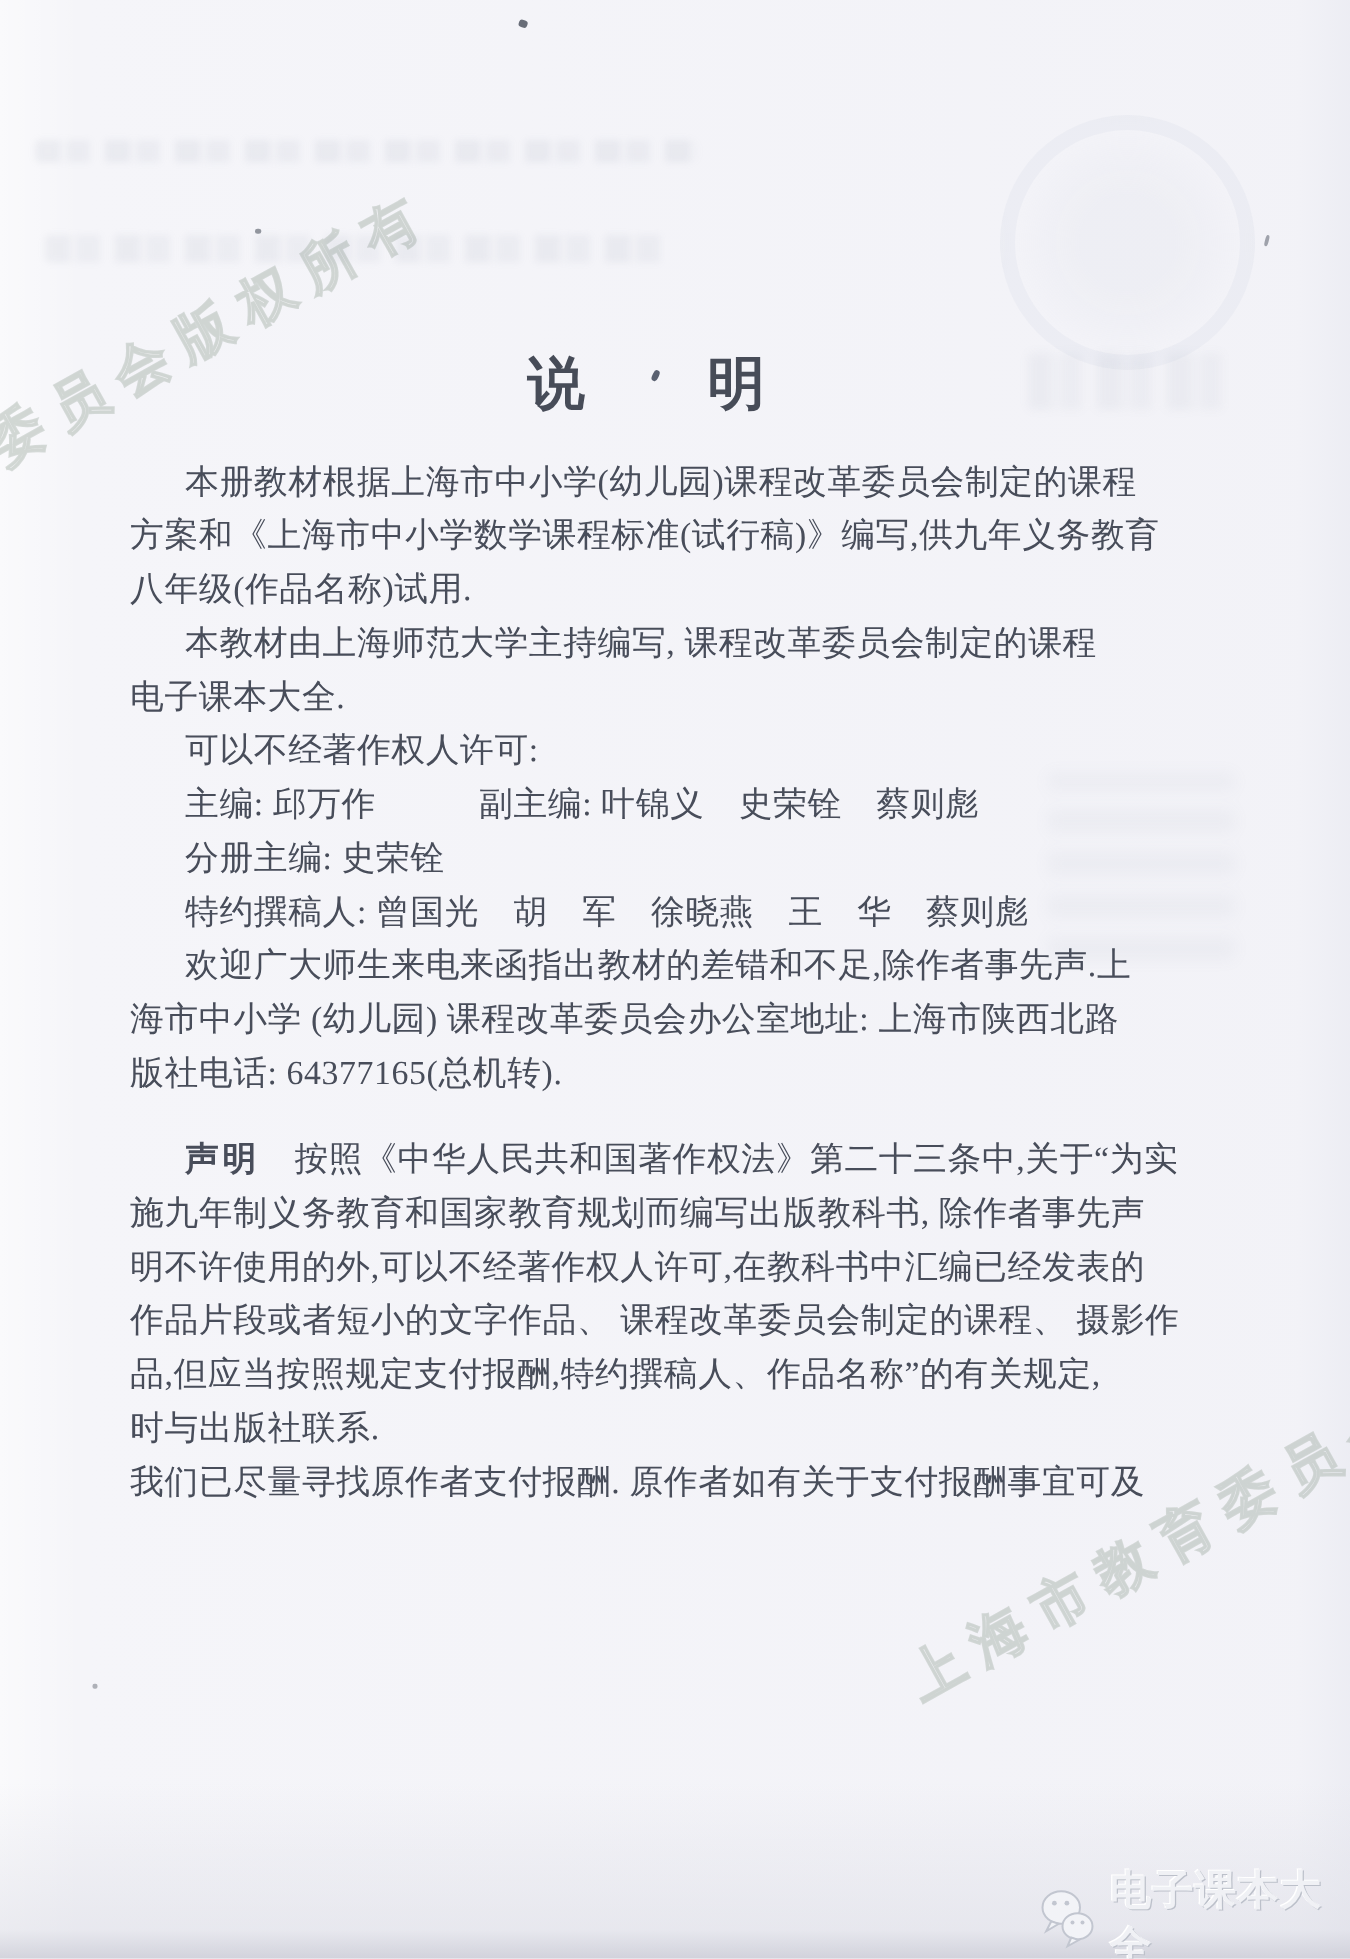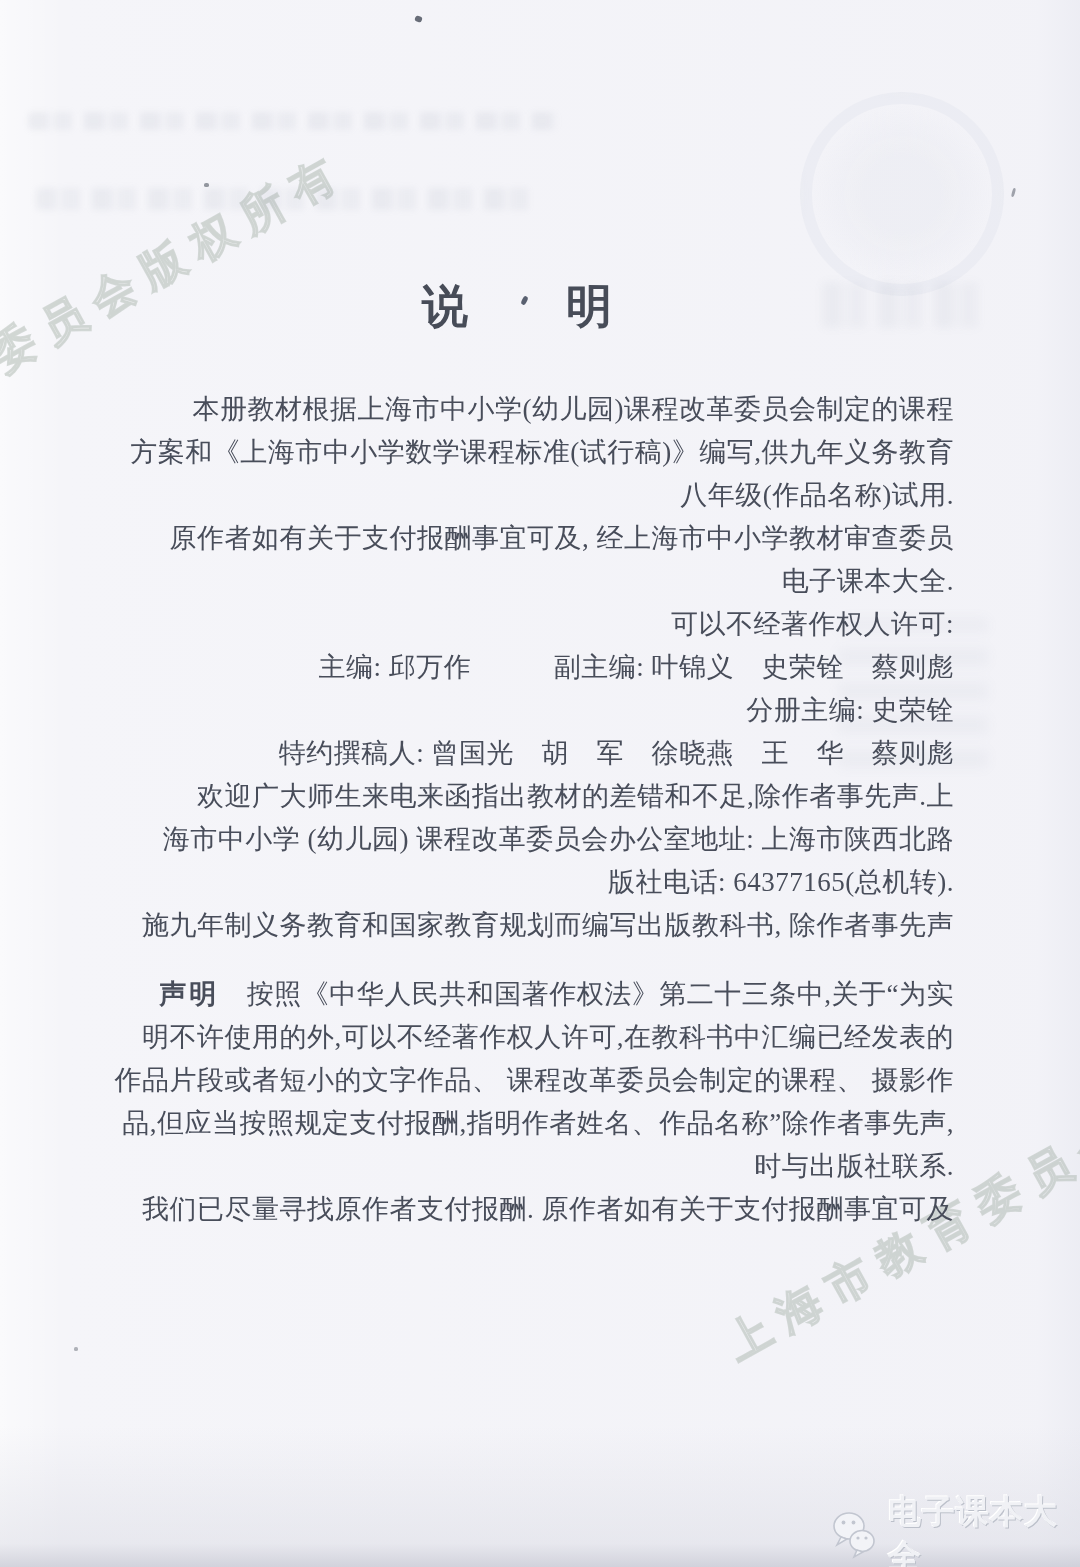--- a/index.html
+++ b/index.html
@@ -53,21 +53,21 @@
   .s4 { left:522px; top:296px; width:5px; height:9px; transform:rotate(25deg); background:#596070; }
   .s5 { left:74px;  top:1347px; width:4px; height:4px; opacity:.5; }
 
   .title {
     position:absolute; top:276px; left:0; width:100%; margin:0;
     text-align:center; transform:translateX(-22px);
     font-family:"Liberation Sans","DejaVu Sans",sans-serif;
     font-size:46px; font-weight:600; letter-spacing:2px; color:#474c58;
   }
 
-  .doc { position:absolute; left:104px; top:388px; width:850px;text-align:right; }
+  .doc { position:absolute; left:104px; top:364px; width:850px; }
   .line {
     line-height:43px; font-size:27px; color:#484d5a;
     white-space:pre; letter-spacing:0.5px;
   }
   .line.first { text-indent:44px; }
   .line .stmt {
     font-family:"Liberation Sans","DejaVu Sans",sans-serif;
     font-weight:700; letter-spacing:3px; font-style:normal;
   }
   .line.gap { margin-top:26px; }
@@ -102,34 +102,34 @@
   <div class="speck s3"></div>
   <div class="speck s4"></div>
   <div class="speck s5"></div>
 
   <h1 class="title">说　　明</h1>
 
   <div class="doc" id="doc-body">
       <div class="line first">本册教材根据上海市中小学(幼儿园)课程改革委员会制定的课程</div>
       <div class="line">方案和《上海市中小学数学课程标准(试行稿)》编写,供九年义务教育</div>
       <div class="line">八年级(作品名称)试用.</div>
-      <div class="line first">原作者如有关于支付报酬事宜可及, 经上海市中小学教材审查委员</div>
+      <div class="line first">本教材由上海师范大学主持编写, 课程改革委员会制定的课程</div>
       <div class="line">电子课本大全.</div>
       <div class="line first">可以不经著作权人许可:</div>
       <div class="line first">主编: 邱万作　　　副主编: 叶锦义　史荣铨　蔡则彪</div>
       <div class="line first">分册主编: 史荣铨</div>
       <div class="line first">特约撰稿人: 曾国光　胡　军　徐晓燕　王　华　蔡则彪</div>
       <div class="line first">欢迎广大师生来电来函指出教材的差错和不足,除作者事先声.上</div>
       <div class="line">海市中小学 (幼儿园) 课程改革委员会办公室地址: 上海市陕西北路</div>
       <div class="line">版社电话: 64377165(总机转).</div>
+      <div class="line first gap"><b class="stmt">声明</b>　按照《中华人民共和国著作权法》第二十三条中,关于“为实</div>
       <div class="line">施九年制义务教育和国家教育规划而编写出版教科书, 除作者事先声</div>
-      <div class="line first gap"><b class="stmt">声明</b>　按照《中华人民共和国著作权法》第二十三条中,关于“为实</div>
       <div class="line">明不许使用的外,可以不经著作权人许可,在教科书中汇编已经发表的</div>
       <div class="line">作品片段或者短小的文字作品、 课程改革委员会制定的课程、 摄影作</div>
-      <div class="line">品,但应当按照规定支付报酬,指明作者姓名、作品名称”除作者事先声,</div>
+      <div class="line">品,但应当按照规定支付报酬,特约撰稿人、作品名称”的有关规定,</div>
       <div class="line">时与出版社联系.</div>
       <div class="line">我们已尽量寻找原作者支付报酬. 原作者如有关于支付报酬事宜可及</div>
     </div>
 
   <div class="logo">
     <span class="wechat-wrap">
       <svg width="50" height="50" viewBox="0 0 50 50">
         <g fill="#f2f3f7" stroke="#c2c6d0" stroke-width="1.6">
           <ellipse cx="19" cy="16" rx="15" ry="13"></ellipse>
           <path d="M11 27 L7 35 L17 29 Z"></path>

